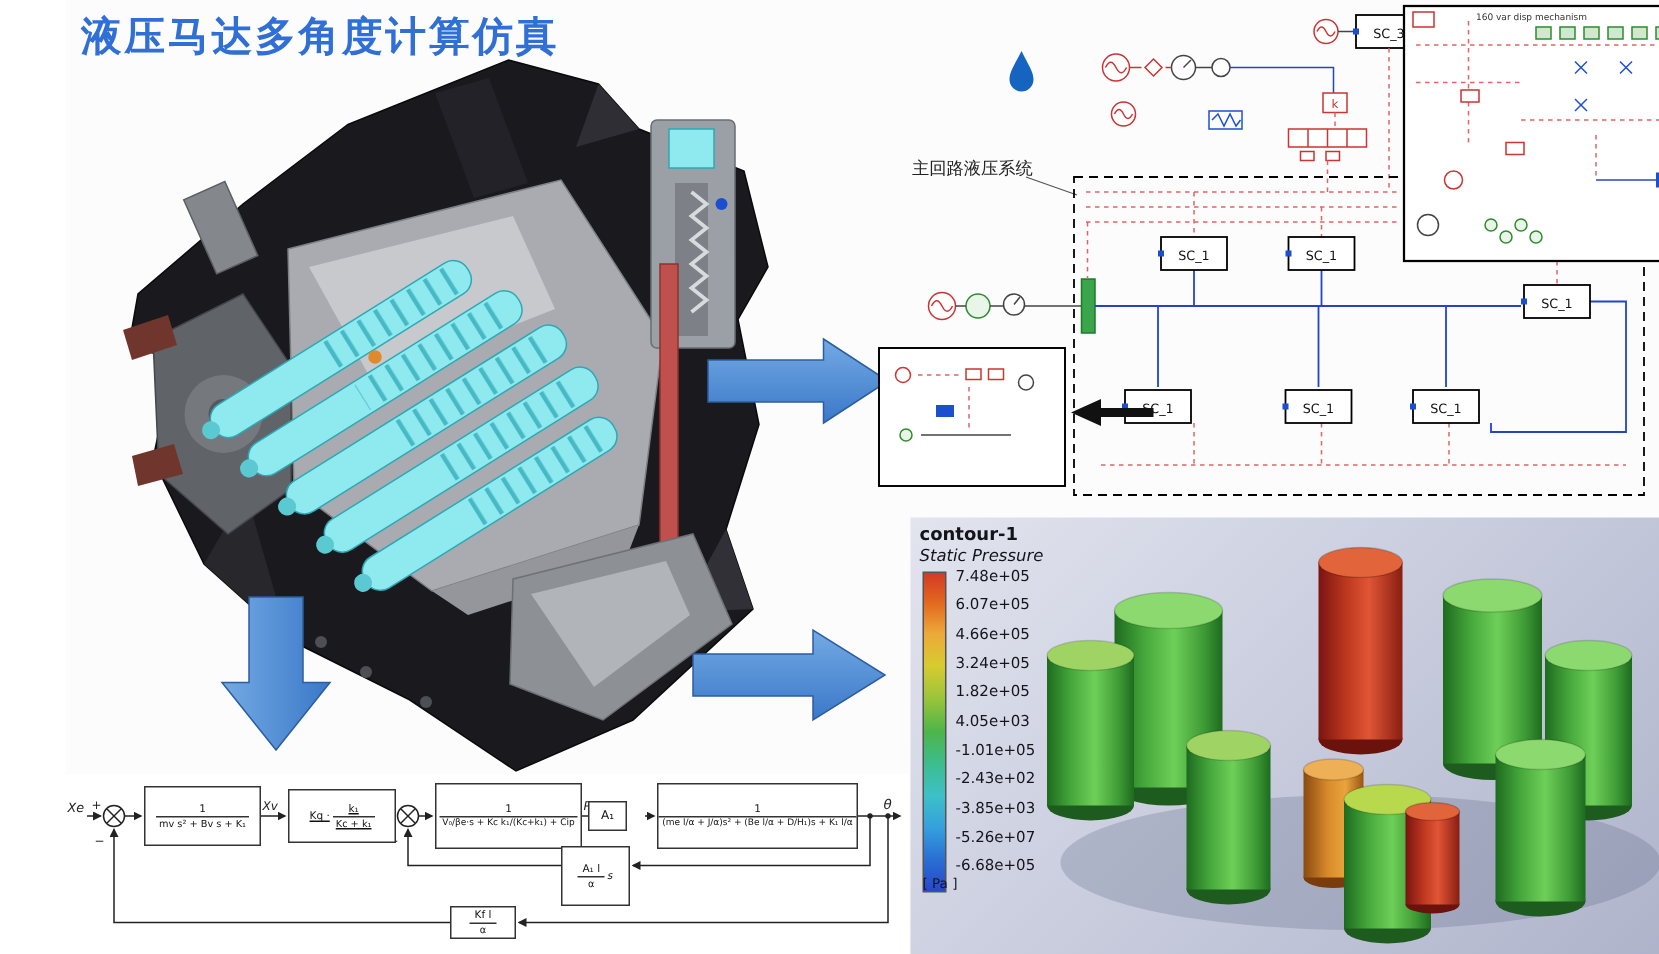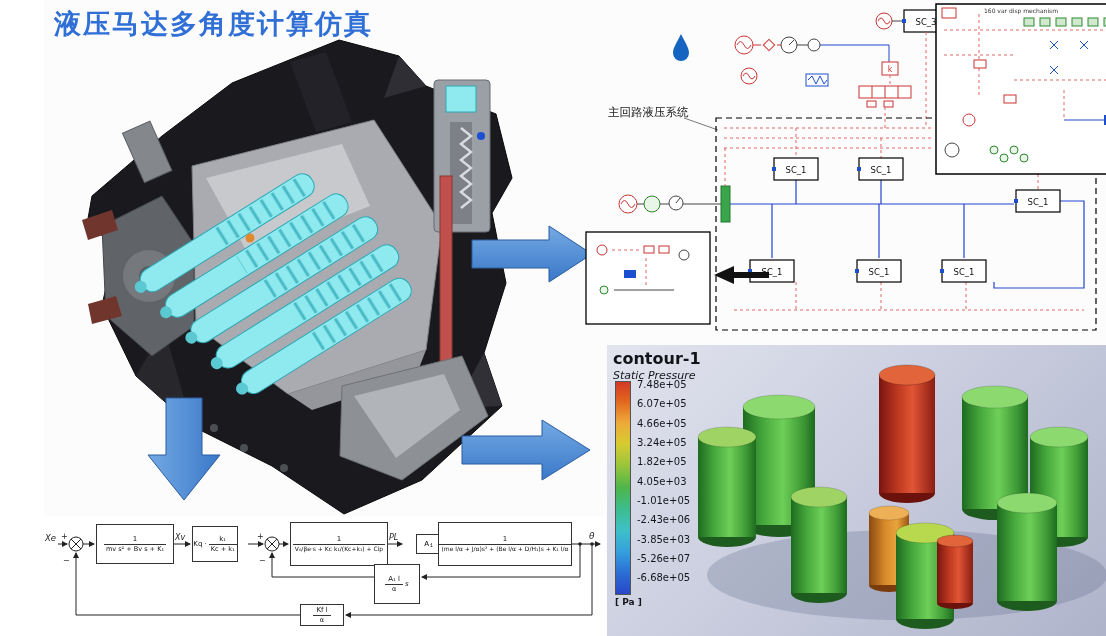--- a/index.html
+++ b/index.html
@@ -5,28 +5,28 @@
   html,body{margin:0;padding:0;background:#fff;}
   #canvas{position:relative;width:1106px;height:636px;background:#fcfcfd;overflow:hidden;
           font-family:"DejaVu Sans",sans-serif;margin-left:44px;}
   
   #page-title{position:absolute;left:10px;top:6px;font-size:27px;font-weight:bold;
               color:#2f6fd6;letter-spacing:2px;}
   
   #cfd-panel{position:absolute;left:563px;top:345px;width:543px;height:291px;
              background:linear-gradient(135deg,#e2e4ee 0%,#c9cdde 45%,#acb1c9 100%);}
   #cfd-legend{position:absolute;left:6px;top:4px;width:120px;color:#13131a;}
-  .cfd-title{font-size:16px;font-weight:bold;margin:0 0 1px 0;}
+  .cfd-title{font-size:12px;font-weight:bold;margin:0 0 1px 0;}
   .cfd-sub{font-size:11px;margin:0 0 3px 0;font-style:italic;}
   #colorbar{position:absolute;left:8px;top:36px;width:14px;height:212px;border:1px solid #555;
             background:linear-gradient(180deg,#d33a24 0%,#e2661f 9%,#eda83a 19%,#d8cb30 29%,
               #9cc53a 39%,#4db54a 50%,#3dbd8e 60%,#3ec0c8 70%,#35a0dd 80%,#2a6fd4 90%,#2847c8 100%);}
   #legend-values{position:absolute;left:30px;top:30px;}
   .legend-row{height:19.3px;font-size:10px;color:#15151d;display:flex;align-items:center;}
-  #cfd-unit{position:absolute;left:8px;top:252px;font-size:9px;color:#15151d;font-weight:bold;}
+  #cfd-unit{position:absolute;left:8px;top:240px;font-size:9px;color:#15151d;}
   
   #blockdiag{position:absolute;left:0;top:516px;width:562px;height:120px;background:#fff;}
   .tfblock{position:absolute;border:1px solid #333;background:#fff;display:flex;
            align-items:center;justify-content:center;font-size:8px;color:#111;
            text-align:center;box-sizing:border-box;line-height:1.15;}
   .frac{display:inline-block;vertical-align:middle;}
   .frac .num{display:block;border-bottom:1px solid #333;padding:0 3px 1px 3px;font-size:7px;}
   .frac .den{display:block;padding:1px 2px 0 2px;font-size:6.5px;}
   .den-small{font-size:6px !important;}
   .coeff{font-size:7px;margin-right:2px;}
@@ -331,21 +331,21 @@
     </div>
     <div id="colorbar"></div>
     <div id="legend-values">
       <div class="legend-row">7.48e+05</div>
       <div class="legend-row">6.07e+05</div>
       <div class="legend-row">4.66e+05</div>
       <div class="legend-row">3.24e+05</div>
       <div class="legend-row">1.82e+05</div>
       <div class="legend-row">4.05e+03</div>
       <div class="legend-row">-1.01e+05</div>
-      <div class="legend-row">-2.43e+06</div>
+      <div class="legend-row">-2.43e+02</div>
       <div class="legend-row">-3.85e+03</div>
       <div class="legend-row">-5.26e+07</div>
       <div class="legend-row">-6.68e+05</div>
     </div>
     <div id="cfd-unit">[ Pa ]</div>
     <svg class="abs" style="left:0;top:0;" width="543" height="291" viewBox="0 0 543 291">
       <defs>
         <linearGradient id="gBody" x1="0" y1="0" x2="1" y2="0">
           <stop offset="0" stop-color="#1e6b1f"></stop>
             <stop offset="0.28" stop-color="#46a83c"></stop>
@@ -466,34 +466,34 @@
         <text x="545" y="23" font-style="italic" font-size="9">θ</text>
       </g>
     </svg>
 
     <div class="tfblock" style="left:52px;top:8px;width:78px;height:40px;">
       <span class="frac">
           <span class="num">1</span>
           <span class="den">mv s² + Bv s + K₁</span>
         </span>
     </div>
-    <div class="tfblock" style="left:148px;top:10px;width:46px;height:36px;">
+    <div class="tfblock" style="left:148px;top:10px;width:72px;height:36px;text-decoration:underline;">
       <span class="coeff">Kq ·</span>
       <span class="frac">
           <span class="num">k₁</span>
           <span class="den">Kc + k₁</span>
         </span>
     </div>
     <div class="tfblock" style="left:246px;top:6px;width:98px;height:44px;">
       <span class="frac">
           <span class="num">1</span>
           <span class="den den-small">V₀/βe·s + Kc k₁/(Kc+k₁) + Cip</span>
         </span>
     </div>
-    <div class="tfblock" style="left:372px;top:18px;width:26px;height:20px;font-family:Liberation Mono, monospace;">
+    <div class="tfblock" style="left:348px;top:18px;width:26px;height:20px;">
       <span>A₁</span>
     </div>
     <div class="tfblock" style="left:394px;top:6px;width:134px;height:44px;">
       <span class="frac">
           <span class="num">1</span>
           <span class="den den-small">(me l/α + J/α)s² + (Be l/α + D/H₁)s + K₁ l/α</span>
         </span>
     </div>
     <div class="tfblock" style="left:330px;top:48px;width:46px;height:40px;">
       <span class="frac">

